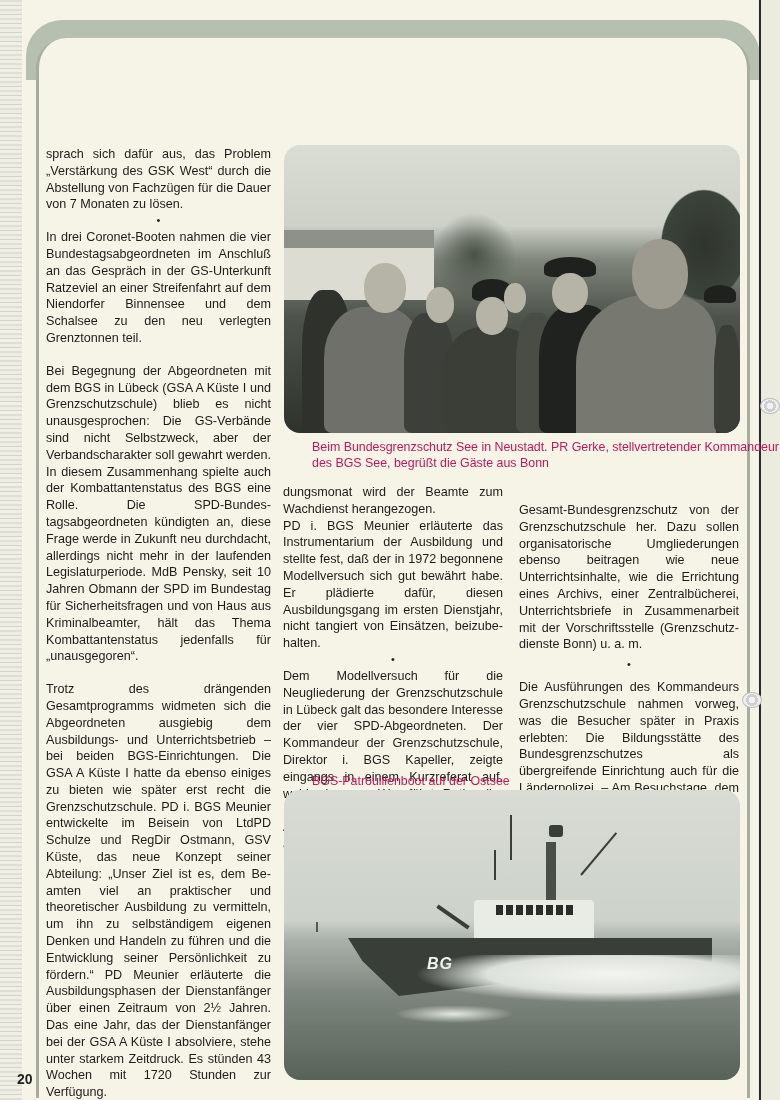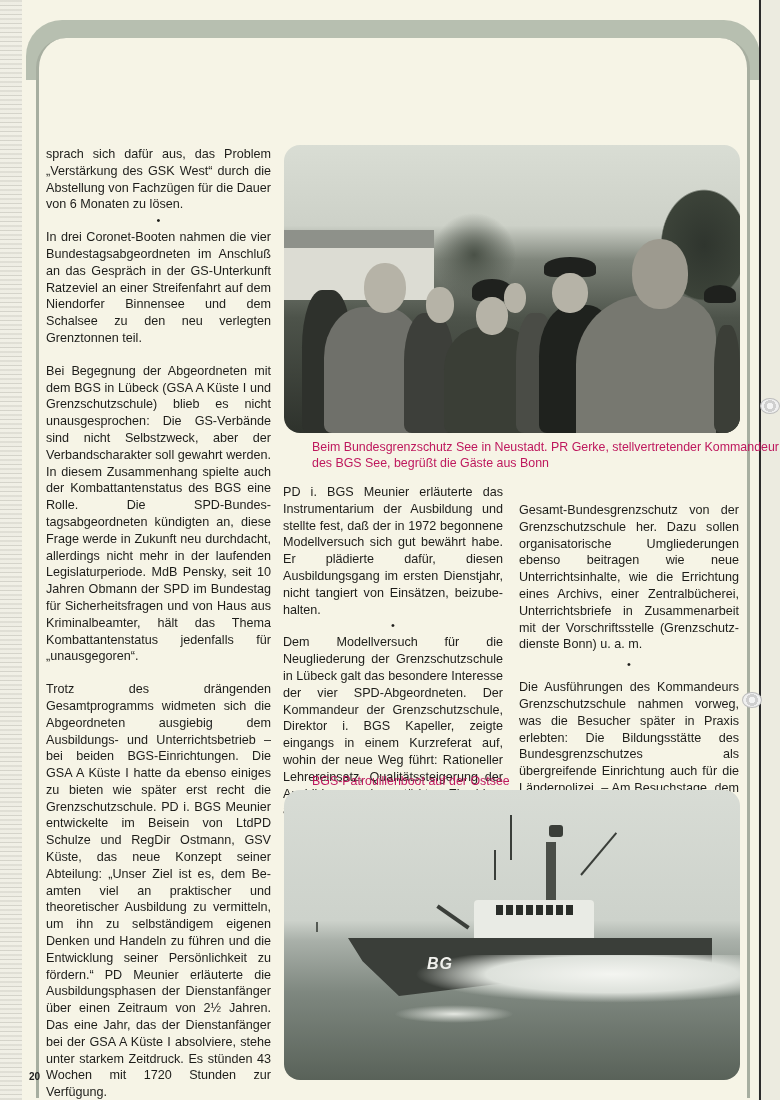--- a/index.html
+++ b/index.html
@@ -97,39 +97,39 @@
     }
     .wake2 { position:absolute; left: 110px; top: 215px; width: 120px; height: 18px; background: radial-gradient(ellipse, #e5e8e2 0%, transparent 70%); }
     .hull-letters { position:absolute; left: 143px; top: 165px; font-size: 16px; font-style: italic; font-weight: bold; color: #f2f2ee; letter-spacing: 1px; }
     .sail { position:absolute; left: 32px; top: 132px; width: 2px; height: 10px; background:#555a54; }
     .caption {
       position: absolute; font-size: 12.4px; line-height: 16px; color: #be185d; margin-left: 28px;
     }
     .cap1 { left: 284px; top: 439px; width: 470px; }
     .cap2 { left: 284px; top: 773px; width: 400px; }
     .page-num {
-      position: absolute; left: 29px; top: 1071px; font-size: 10px; font-weight: bold; color: #222;
+      position: absolute; left: 17px; top: 1071px; font-size: 14px; font-weight: bold; color: #222;
     }
     .stamp {
       position: absolute; width: 20px; height: 16px; border-radius: 50%;
       background: radial-gradient(circle, #f3f3f3 0 30%, #cfcfcf 31% 50%, #efefef 51%);
       border: 1px solid #bdbdbd;
     }
   </style>
 </head>
 <body>
 
 <div class="left-edge"></div>
 <div class="page"></div>
 <div class="frame-top"></div>
 <div class="frame-inner"></div>
 <div class="right-rule"></div>
 
 <div class="col col1">
-  <p class="tight">sprach sich dafür aus, das Problem „Ver­stärkung des GSK West“ durch die Abstel­lung von Fachzügen für die Dauer von 6 Monaten zu lösen.</p>
+  <p class="tight">sprach sich dafür aus, das Problem „Ver­stärkung des GSK West“ durch die Abstel­lung von Fachzügen für die Dauer von 7 Monaten zu lösen.</p>
   <div class="star">•</div>
   <p>In drei Coronet-Booten nahmen die vier Bundestagsabgeordneten im Anschluß an das Gespräch in der GS-Unterkunft Ratze­viel an einer Streifenfahrt auf dem Nien­dorfer Binnensee und dem Schalsee zu den neu verlegten Grenztonnen teil.</p>
   <p>Bei Begegnung der Abgeordneten mit dem BGS in Lübeck (GSA A Küste I und Grenz­schutzschule) blieb es nicht unausgespro­chen: Die GS-Verbände sind nicht Selbst­zweck, aber der Verbandscharakter soll gewahrt werden. In diesem Zusammen­hang spielte auch der Kombattantenstatus des BGS eine Rolle. Die SPD-Bundes­tagsabgeordneten kündigten an, diese Frage werde in Zukunft neu durchdacht, al­lerdings nicht mehr in der laufenden Legis­laturperiode. MdB Pensky, seit 10 Jahren Obmann der SPD im Bundestag für Si­cherheitsfragen und von Haus aus Krimi­nalbeamter, hält das Thema Kombattan­tenstatus jedenfalls für „unausgegoren“.</p>
   <p>Trotz des drängenden Gesamtprogramms widmeten sich die Abgeordneten ausgiebig dem Ausbildungs- und Unterrichtsbetrieb – bei beiden BGS-Einrichtungen. Die GSA A Küste I hatte da ebenso einiges zu bieten wie später erst recht die Grenzschutzschu­le. PD i. BGS Meunier entwickelte im Bei­sein von LtdPD Schulze und RegDir Ost­mann, GSV Küste, das neue Konzept sei­ner Abteilung: „Unser Ziel ist es, dem Be­amten viel an praktischer und theoretischer Ausbildung zu vermitteln, um ihn zu selb­ständigem eigenen Denken und Handeln zu führen und die Entwicklung seiner Per­sönlichkeit zu fördern.“ PD Meunier erläu­terte die Ausbildungsphasen der Dienstan­fänger über einen Zeitraum von 2½ Jah­ren. Das eine Jahr, das der Dienstanfänger bei der GSA A Küste I absolviere, stehe un­ter starkem Zeitdruck. Es stünden 43 Wo­chen mit 1720 Stunden zur Verfügung.</p>
 
 </div>
 
 <div class="photo photo1" title="Gruppe von Abgeordneten und uniformierten BGS-Beamten im Gespräch im Freien">
 
   <div class="building"></div>
@@ -147,20 +147,21 @@
   <div class="cap" style="left:260px;top:112px;width:52px;height:20px;"></div>
   <div class="face" style="left:268px;top:128px;width:36px;height:40px;"></div>
   <div class="person" style="left:292px;top:150px;width:140px;height:138px;background:#777870;border-radius:50% 30% 0 0;"></div>
   <div class="face" style="left:348px;top:94px;width:56px;height:70px;background:#9d9a8f;"></div>
   <div class="person" style="left:430px;top:180px;width:26px;height:108px;background:#3b3e37;"></div>
   <div class="cap" style="left:420px;top:140px;width:32px;height:18px;"></div>
 </div>
 <div class="caption cap1">Beim Bundesgrenzschutz See in Neustadt. PR Gerke, stellvertretender Kommandeur des BGS See, begrüßt die Gäste aus Bonn</div>
 
 <div class="col col2">
+  <p class="tight">dungsmonat wird der Beamte zum Wach­dienst herangezogen.</p>
   <p class="tight">PD i. BGS Meunier erläuterte das Instru­mentarium der Ausbildung und stellte fest, daß der in 1972 begonnene Modellversuch sich gut bewährt habe. Er plädierte dafür, diesen Ausbildungsgang im ersten Dienst­jahr, nicht tangiert von Einsätzen, beizube­halten.</p>
   <div class="star">•</div>
   <p class="tight">Dem Modellversuch für die Neugliederung der Grenzschutzschule in Lübeck galt das besondere Interesse der vier SPD-Abge­ordneten. Der Kommandeur der Grenz­schutzschule, Direktor i. BGS Kapeller, zeigte eingangs in einem Kurzreferat auf, wohin der neue Weg führt: Rationeller Leh­rereinsatz, Qualitätssteigerung der Ausbil­dung und verstärktes Einwirken auf den</p>
 </div>
 
 <div class="col col3">
   <p class="tight">Gesamt-Bundesgrenzschutz von der Grenzschutzschule her. Dazu sollen orga­nisatorische Umgliederungen ebenso bei­tragen wie neue Unterrichtsinhalte, wie die Errichtung eines Archivs, einer Zentralbü­cherei, Unterrichtsbriefe in Zusammenar­beit mit der Vorschriftsstelle (Grenzschutz­dienste Bonn) u. a. m.</p>
   <div class="star" style="margin:4px 0 6px;">•</div>
   <p class="tight">Die Ausführungen des Kommandeurs Grenzschutzschule nahmen vorweg, was die Besucher später in Praxis erlebten: Die Bildungsstätte des Bundesgrenzschutzes als übergreifende Einrichtung auch für die Länderpolizei. – Am Besuchstage, dem 5. September 1979, unmittelbar nach der Urlaubsperiode, liefen an der Grenz­schutzschule 17 Lehrgänge mit 381 Teil­</p>
 </div>

